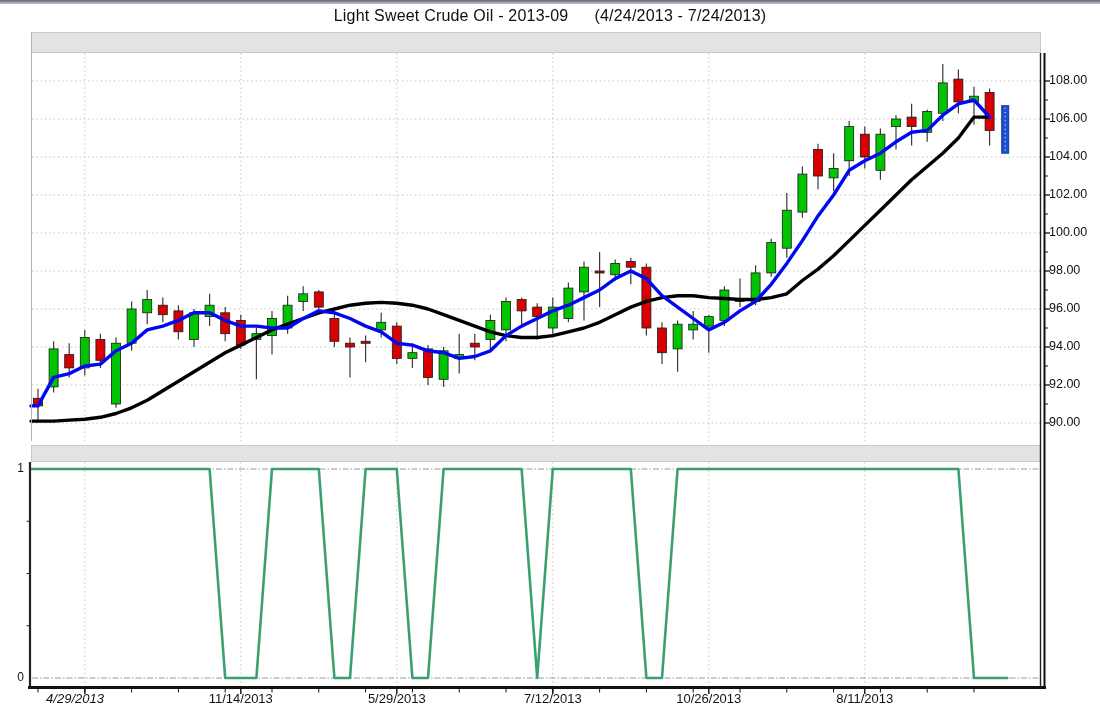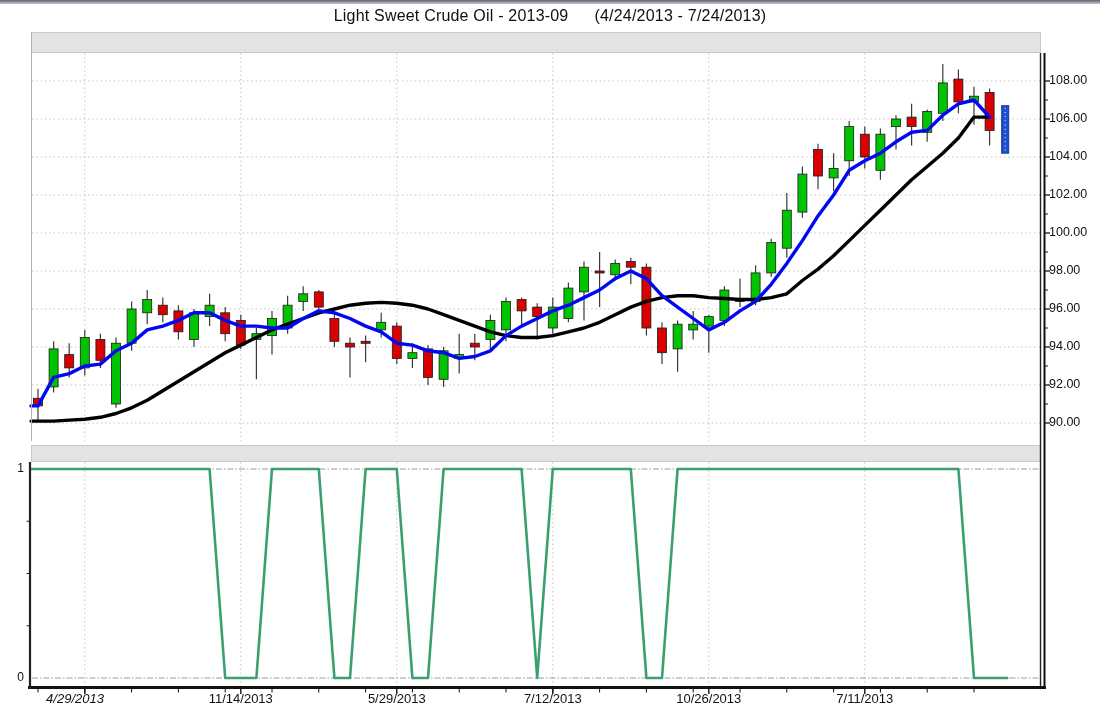--- a/index.html
+++ b/index.html
@@ -250,19 +250,19 @@
       <div class="ylab" style="top: 339px;">94.00</div>
       <div class="ylab" style="top: 377px;">92.00</div>
       <div class="ylab" style="top: 415px;">90.00</div>
     </div>
   <div id="x-labels">
       <div class="xlab" style="left: 30px; font-style: italic;">4/29/2013</div>
       <div class="xlab" style="left: 195.8px;">11/14/2013</div>
       <div class="xlab" style="left: 351.8px;">5/29/2013</div>
       <div class="xlab" style="left: 507.8px;">7/12/2013</div>
       <div class="xlab" style="left: 663.8px;">10/26/2013</div>
-      <div class="xlab" style="left: 819.8px;">7/11/2013</div>
+      <div class="xlab" style="left: 819.8px;">8/11/2013</div>
     </div>
   <div id="sig-labels">
       <div class="slab" style="top: 461px;">1</div>
       <div class="slab" style="top: 670px;">0</div>
     </div>
 </div>
 
 </body></html>

